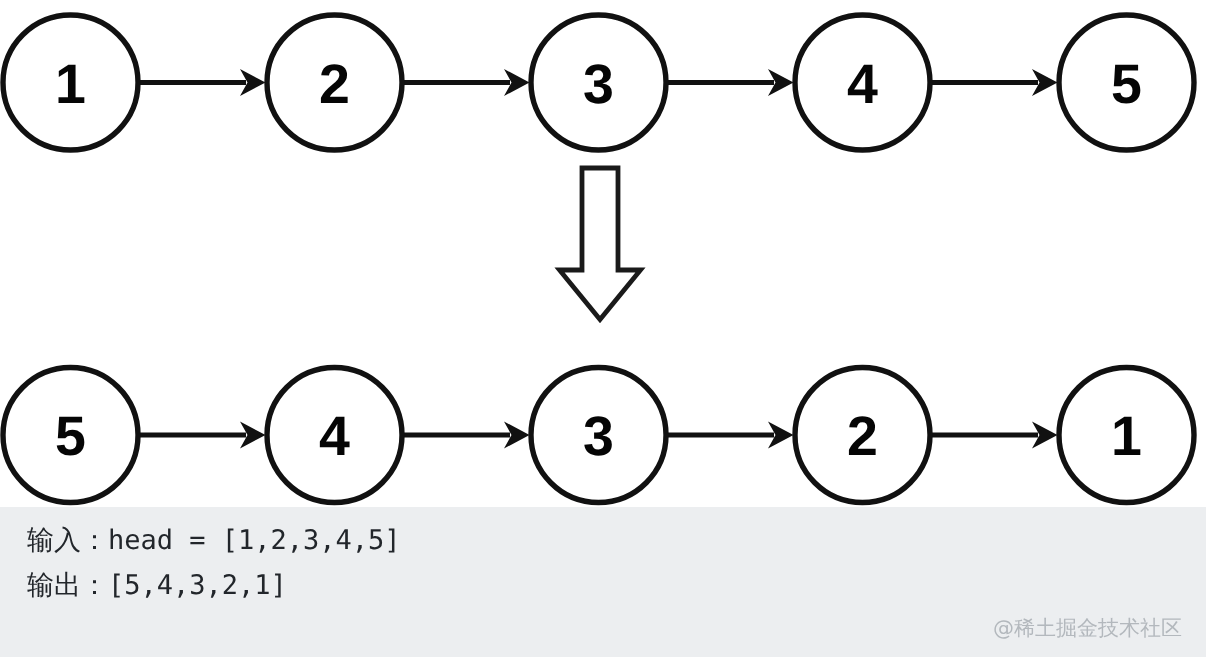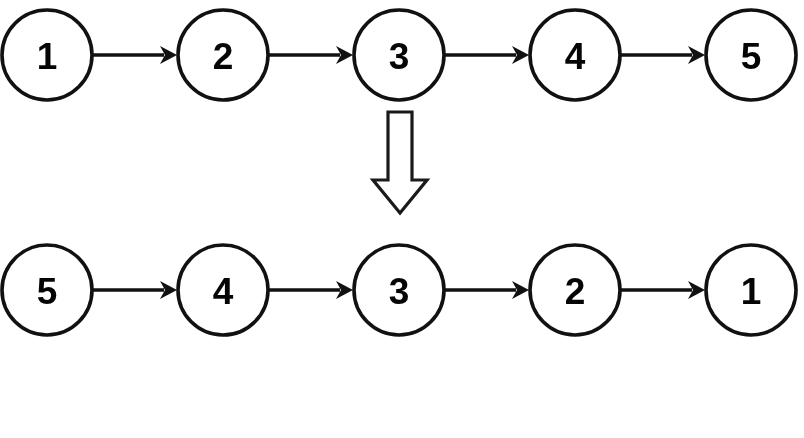--- a/index.html
+++ b/index.html
@@ -165,14 +165,19 @@
           <circle cx="575" cy="290" r="45" class="node-circle"></circle>
           <text x="575" y="291" class="node-label">2</text>
         </g>
         <g>
           <circle cx="751" cy="290" r="45" class="node-circle"></circle>
           <text x="751" y="291" class="node-label">1</text>
         </g>
       </g>
   </svg>
 
+  <div id="caption-band">
+    <div class="caption-line" id="caption-line-1"><span class="cn">输入：</span><span>head = [1,2,3,4,5]</span></div>
+    <div class="caption-line" id="caption-line-2"><span class="cn">输出：</span><span>[5,4,3,2,1]</span></div>
+    <div id="watermark">@稀土掘金技术社区</div>
+  </div>
 
 </div>
 
 </body></html>

